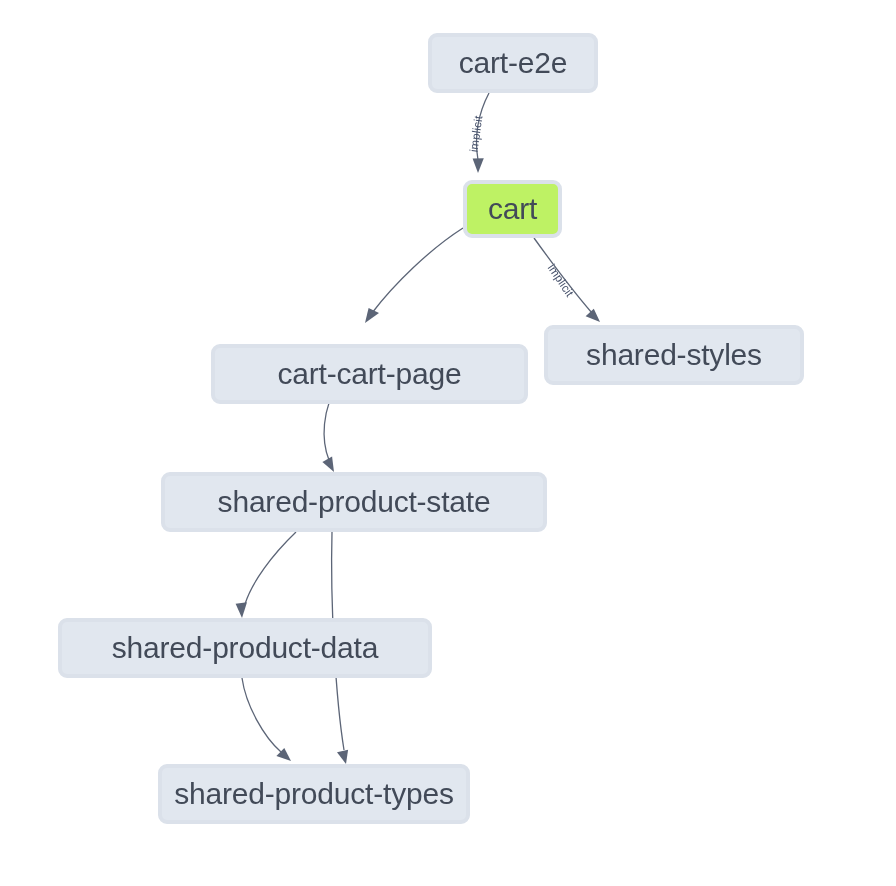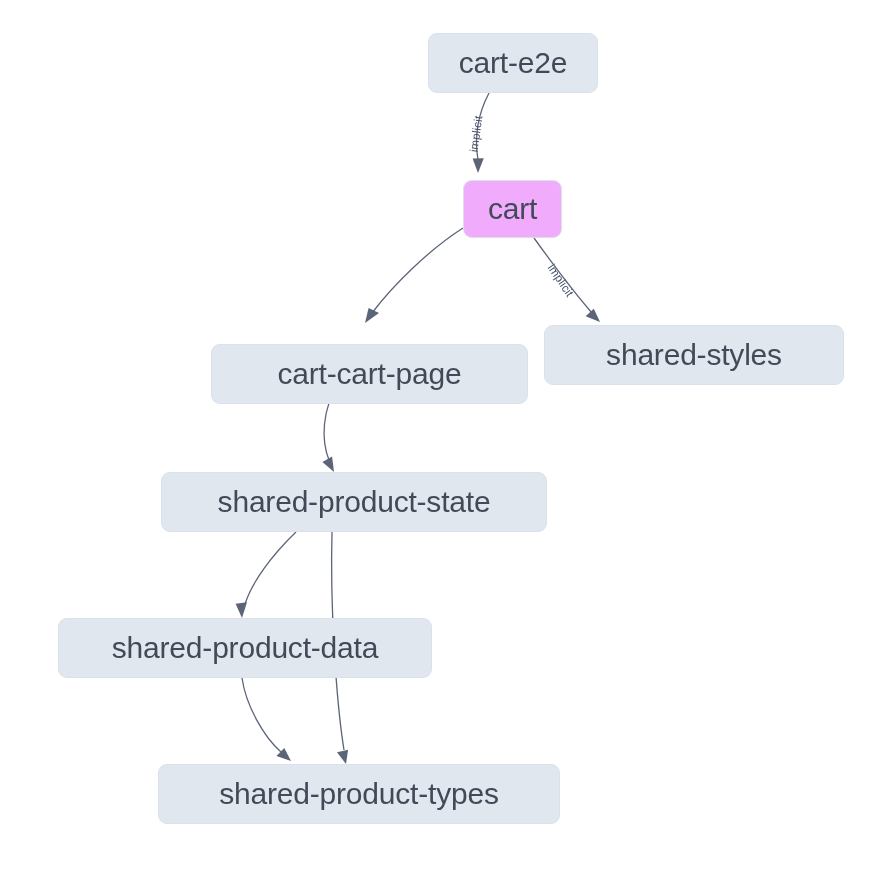--- a/index.html
+++ b/index.html
@@ -23,21 +23,21 @@
     left: 0;
     top: 0;
     width: 896px;
     height: 886px;
     pointer-events: none;
   }
   .node {
     position: absolute;
     box-sizing: border-box;
     background: #e1e7ef;
-    border: 1px solid #0c4a6e;
+    border: 4px solid #0c4a6e;
     border-radius: 9px;
     display: flex;
     align-items: center;
     justify-content: center;
     color: #424a58;
     font-size: 30px;
     font-weight: 400;
     letter-spacing: -0.2px;
     line-height: 1;
     white-space: nowrap;
@@ -98,33 +98,33 @@
       <g>
         <path class="edge-path" d="M 242 678 C 246 706 264 737 281 752" stroke="#5c6577"></path>
         <path class="edge-arrow" d="M 291 761 L 276.4 755.9 L 284.3 748.0 Z" fill="#5c6577"></path>
       </g>
     </svg>
 
   <div id="node-layer">
       <div class="node" style="left: 428px; top: 33px; width: 170px; height: 60px; background: rgb(225, 231, 239); border-color: rgb(219, 225, 234); color: rgb(66, 74, 88);">
         <span class="node-label">cart-e2e</span>
       </div>
-      <div class="node" style="left: 463px; top: 180px; width: 99px; height: 58px; background: #f0abfc; border-color: rgb(219, 225, 234); color: rgb(66, 74, 88);">
+      <div class="node" style="left: 463px; top: 180px; width: 99px; height: 58px; background: #bef264; border-color: rgb(219, 225, 234); color: rgb(66, 74, 88);">
         <span class="node-label">cart</span>
       </div>
       <div class="node" style="left: 211px; top: 325px; width: 317px; height: 60px; background: rgb(225, 231, 239); border-color: rgb(219, 225, 234); color: rgb(66, 74, 88); margin-top: 19px;">
         <span class="node-label">cart-cart-page</span>
       </div>
-      <div class="node" style="left: 544px; top: 325px; width: 300px; height: 60px; background: rgb(225, 231, 239); border-color: rgb(219, 225, 234); color: rgb(66, 74, 88);">
+      <div class="node" style="left: 544px; top: 325px; width: 260px; height: 60px; background: rgb(225, 231, 239); border-color: rgb(219, 225, 234); color: rgb(66, 74, 88);">
         <span class="node-label">shared-styles</span>
       </div>
       <div class="node" style="left: 161px; top: 472px; width: 386px; height: 60px; background: rgb(225, 231, 239); border-color: rgb(219, 225, 234); color: rgb(66, 74, 88); text-align: center;">
         <span class="node-label">shared-product-state</span>
       </div>
       <div class="node" style="left: 58px; top: 618px; width: 374px; height: 60px; background: rgb(225, 231, 239); border-color: rgb(219, 225, 234); color: rgb(66, 74, 88);">
         <span class="node-label">shared-product-data</span>
       </div>
-      <div class="node" style="left: 158px; top: 764px; width: 402px; height: 60px; background: rgb(225, 231, 239); border-color: rgb(219, 225, 234); color: rgb(66, 74, 88);">
+      <div class="node" style="left: 158px; top: 764px; width: 312px; height: 60px; background: rgb(225, 231, 239); border-color: rgb(219, 225, 234); color: rgb(66, 74, 88);">
         <span class="node-label">shared-product-types</span>
       </div>
     </div>
 
 </div>
 
 </body></html>

